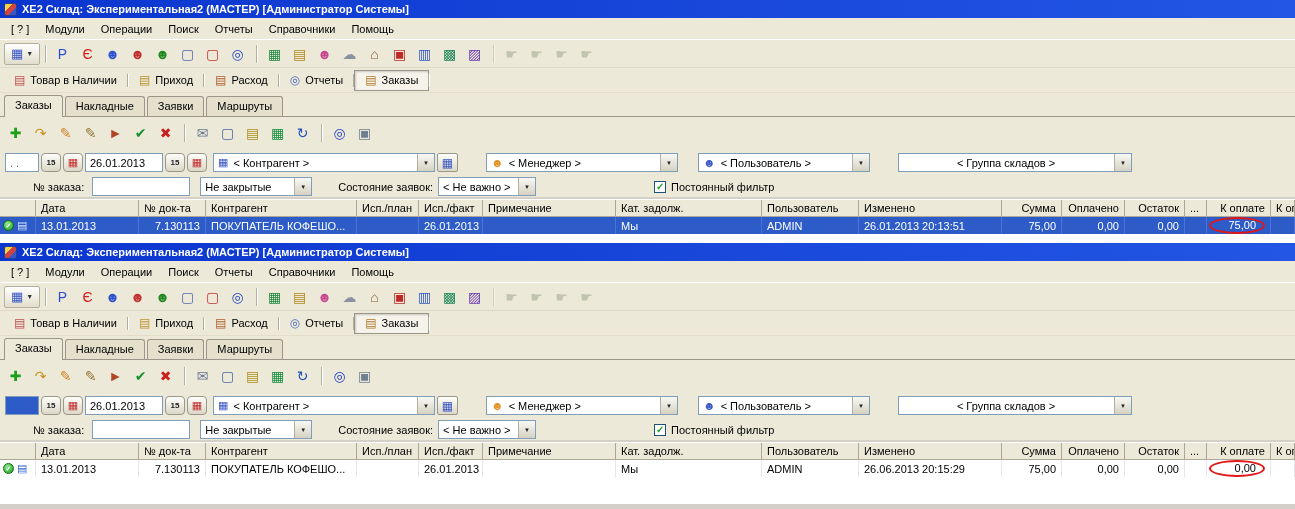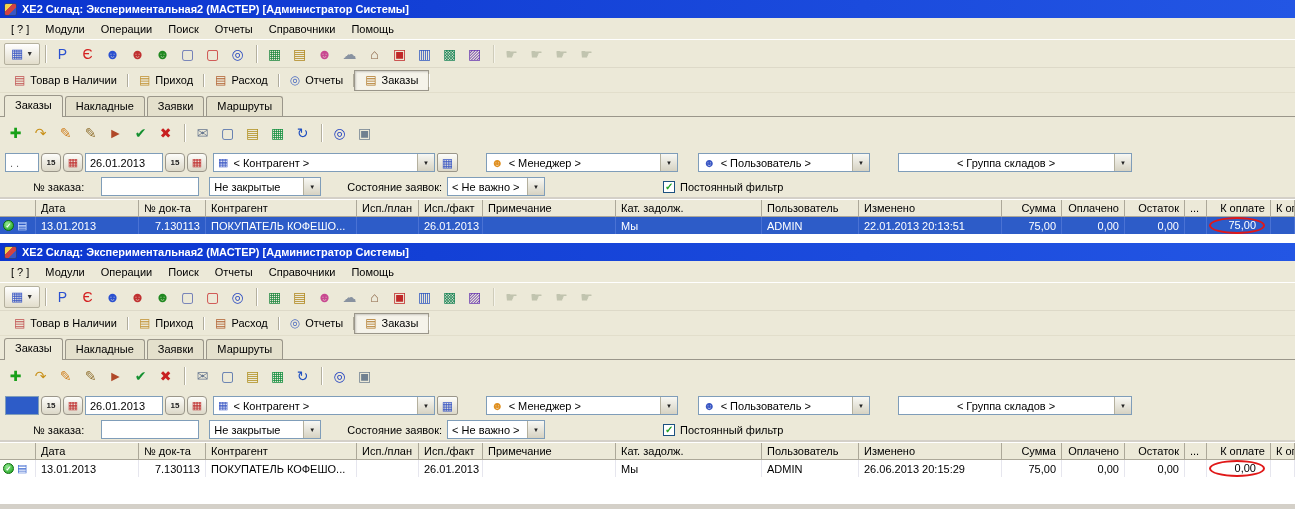--- a/index.html
+++ b/index.html
@@ -48,21 +48,21 @@
   .pico{font-size:12px;line-height:1}
   .pico.orange{color:#e09020}.pico.blue{color:#3a57c4}
   .combo-contr{width:222px;margin-left:4px}
   .sqbtn{width:21px;height:19px;border:1px solid #9a968a;border-radius:2px;background:linear-gradient(#fdfdfa,#dcd8c8);display:inline-flex;align-items:center;justify-content:center}
   .sqbtn .cico{font-size:12px}
   .combo-mgr{width:192px;margin-left:26px}
   .combo-usr{width:172px;margin-left:18px}
   .combo-grp .cval{text-align:center}
   .combo-grp{width:234px;margin-left:26px}
   .flabel{white-space:nowrap}
-  .lab1{margin-left:28px;margin-right:17px}
+  .lab1{margin-left:28px;margin-right:8px}
   .orderno{width:98px}
   .combo-closed{width:112px;margin-left:10px}
   .lab2{margin-left:26px;margin-right:5px}
   .combo-state{width:98px}
   .cbwrap{display:inline-flex;align-items:center;gap:5px;margin-left:118px}
   .cb{width:12px;height:12px;border:1px solid #1c5180;background:#fff;display:inline-flex;align-items:center;justify-content:center}
   .cb span{font-size:10px;color:#21a121;font-weight:bold;line-height:1}
   .ghead{display:flex;height:18px;background:var(--chrome,#ece9d8);border-top:1px solid #fff;border-bottom:1px solid var(--grid-line,#aca899);margin-top:2px}
   .gc{overflow:hidden;white-space:nowrap;flex-shrink:0;display:flex;align-items:center;padding:0 5px}
   .ghead .gc{border-right:1px solid var(--grid-line,#aca899)}
@@ -341,21 +341,21 @@
       <span class="docico">▤</span>
     </div>
     <div class="gc w-date">13.01.2013</div>
     <div class="gc w-doc num">7.130113</div>
     <div class="gc w-contr">ПОКУПАТЕЛЬ КОФЕШО...</div>
     <div class="gc w-plan"></div>
     <div class="gc w-fact">26.01.2013</div>
     <div class="gc w-note"></div>
     <div class="gc w-debt">Мы</div>
     <div class="gc w-user">ADMIN</div>
-    <div class="gc w-mod">22.01.2013 20:13:51</div>
+    <div class="gc w-mod">26.01.2013 20:13:51</div>
     <div class="gc w-sum num">75,00</div>
     <div class="gc w-paid num">0,00</div>
     <div class="gc w-rest num">0,00</div>
     <div class="gc w-dots"></div>
     <div class="gc w-topay num">
         <span class="oval">75,00</span>
       </div>
     <div class="gc w-cut"></div>
   </div>
   <div class="grid-rest r1"></div>

